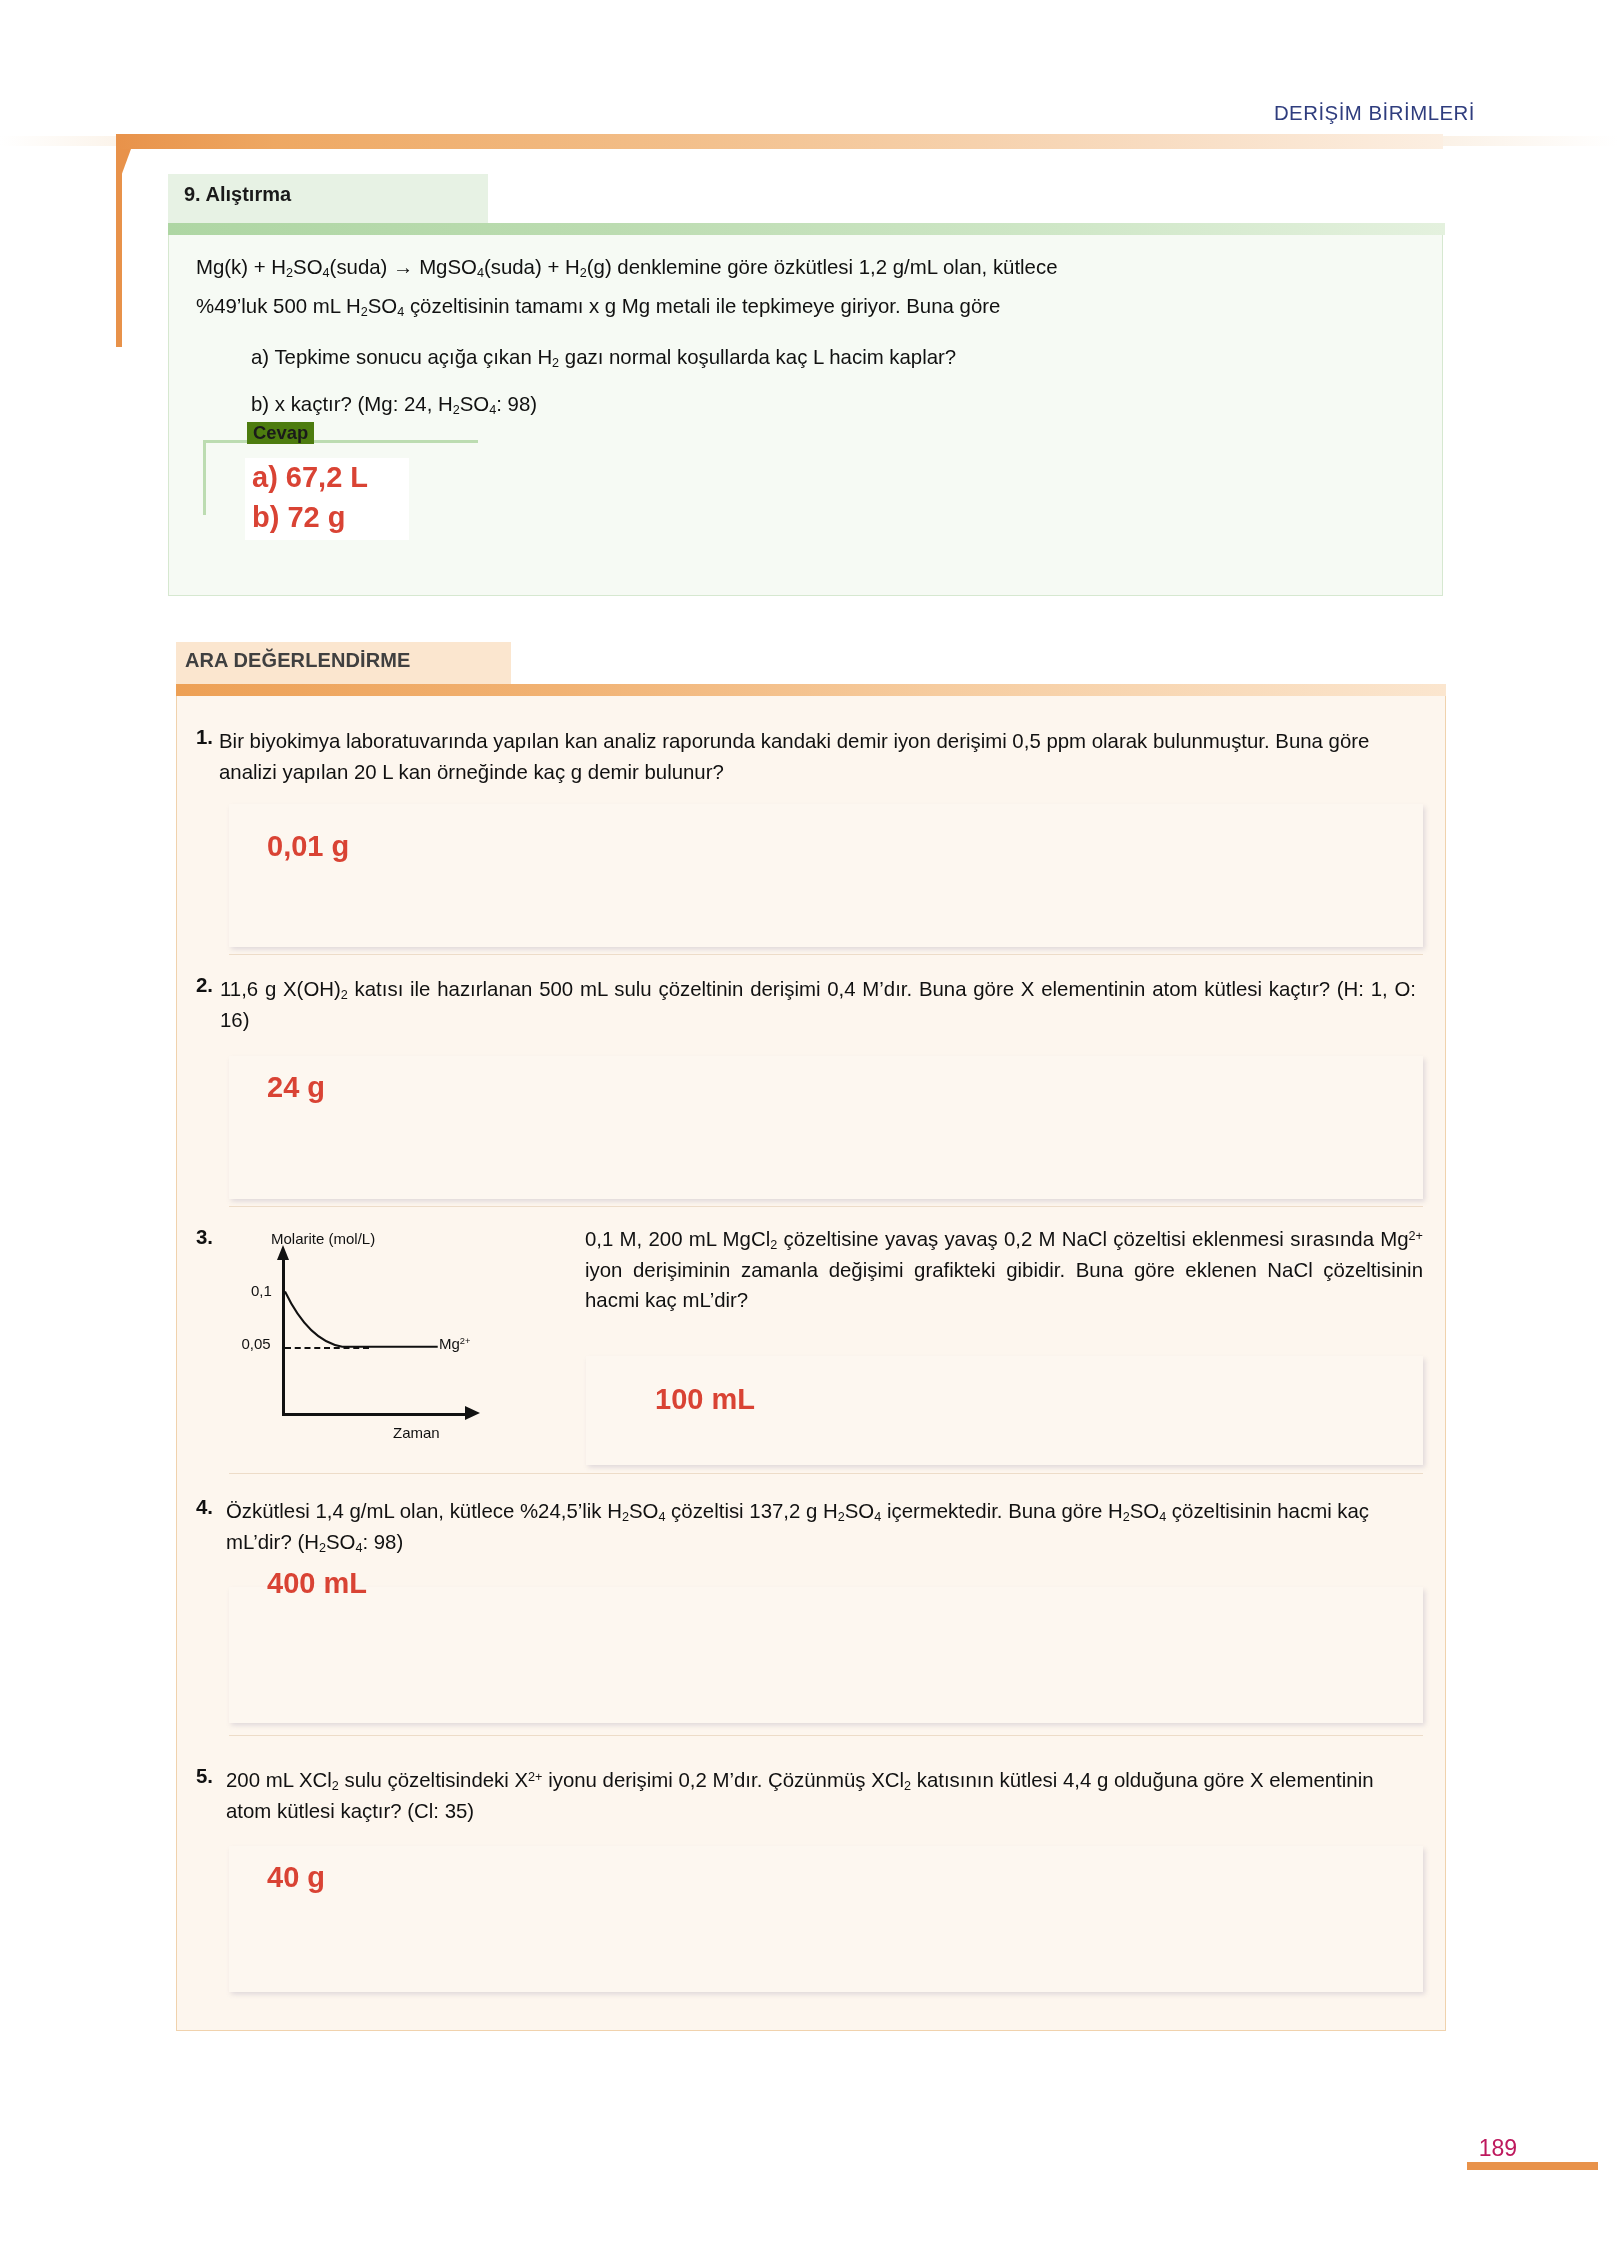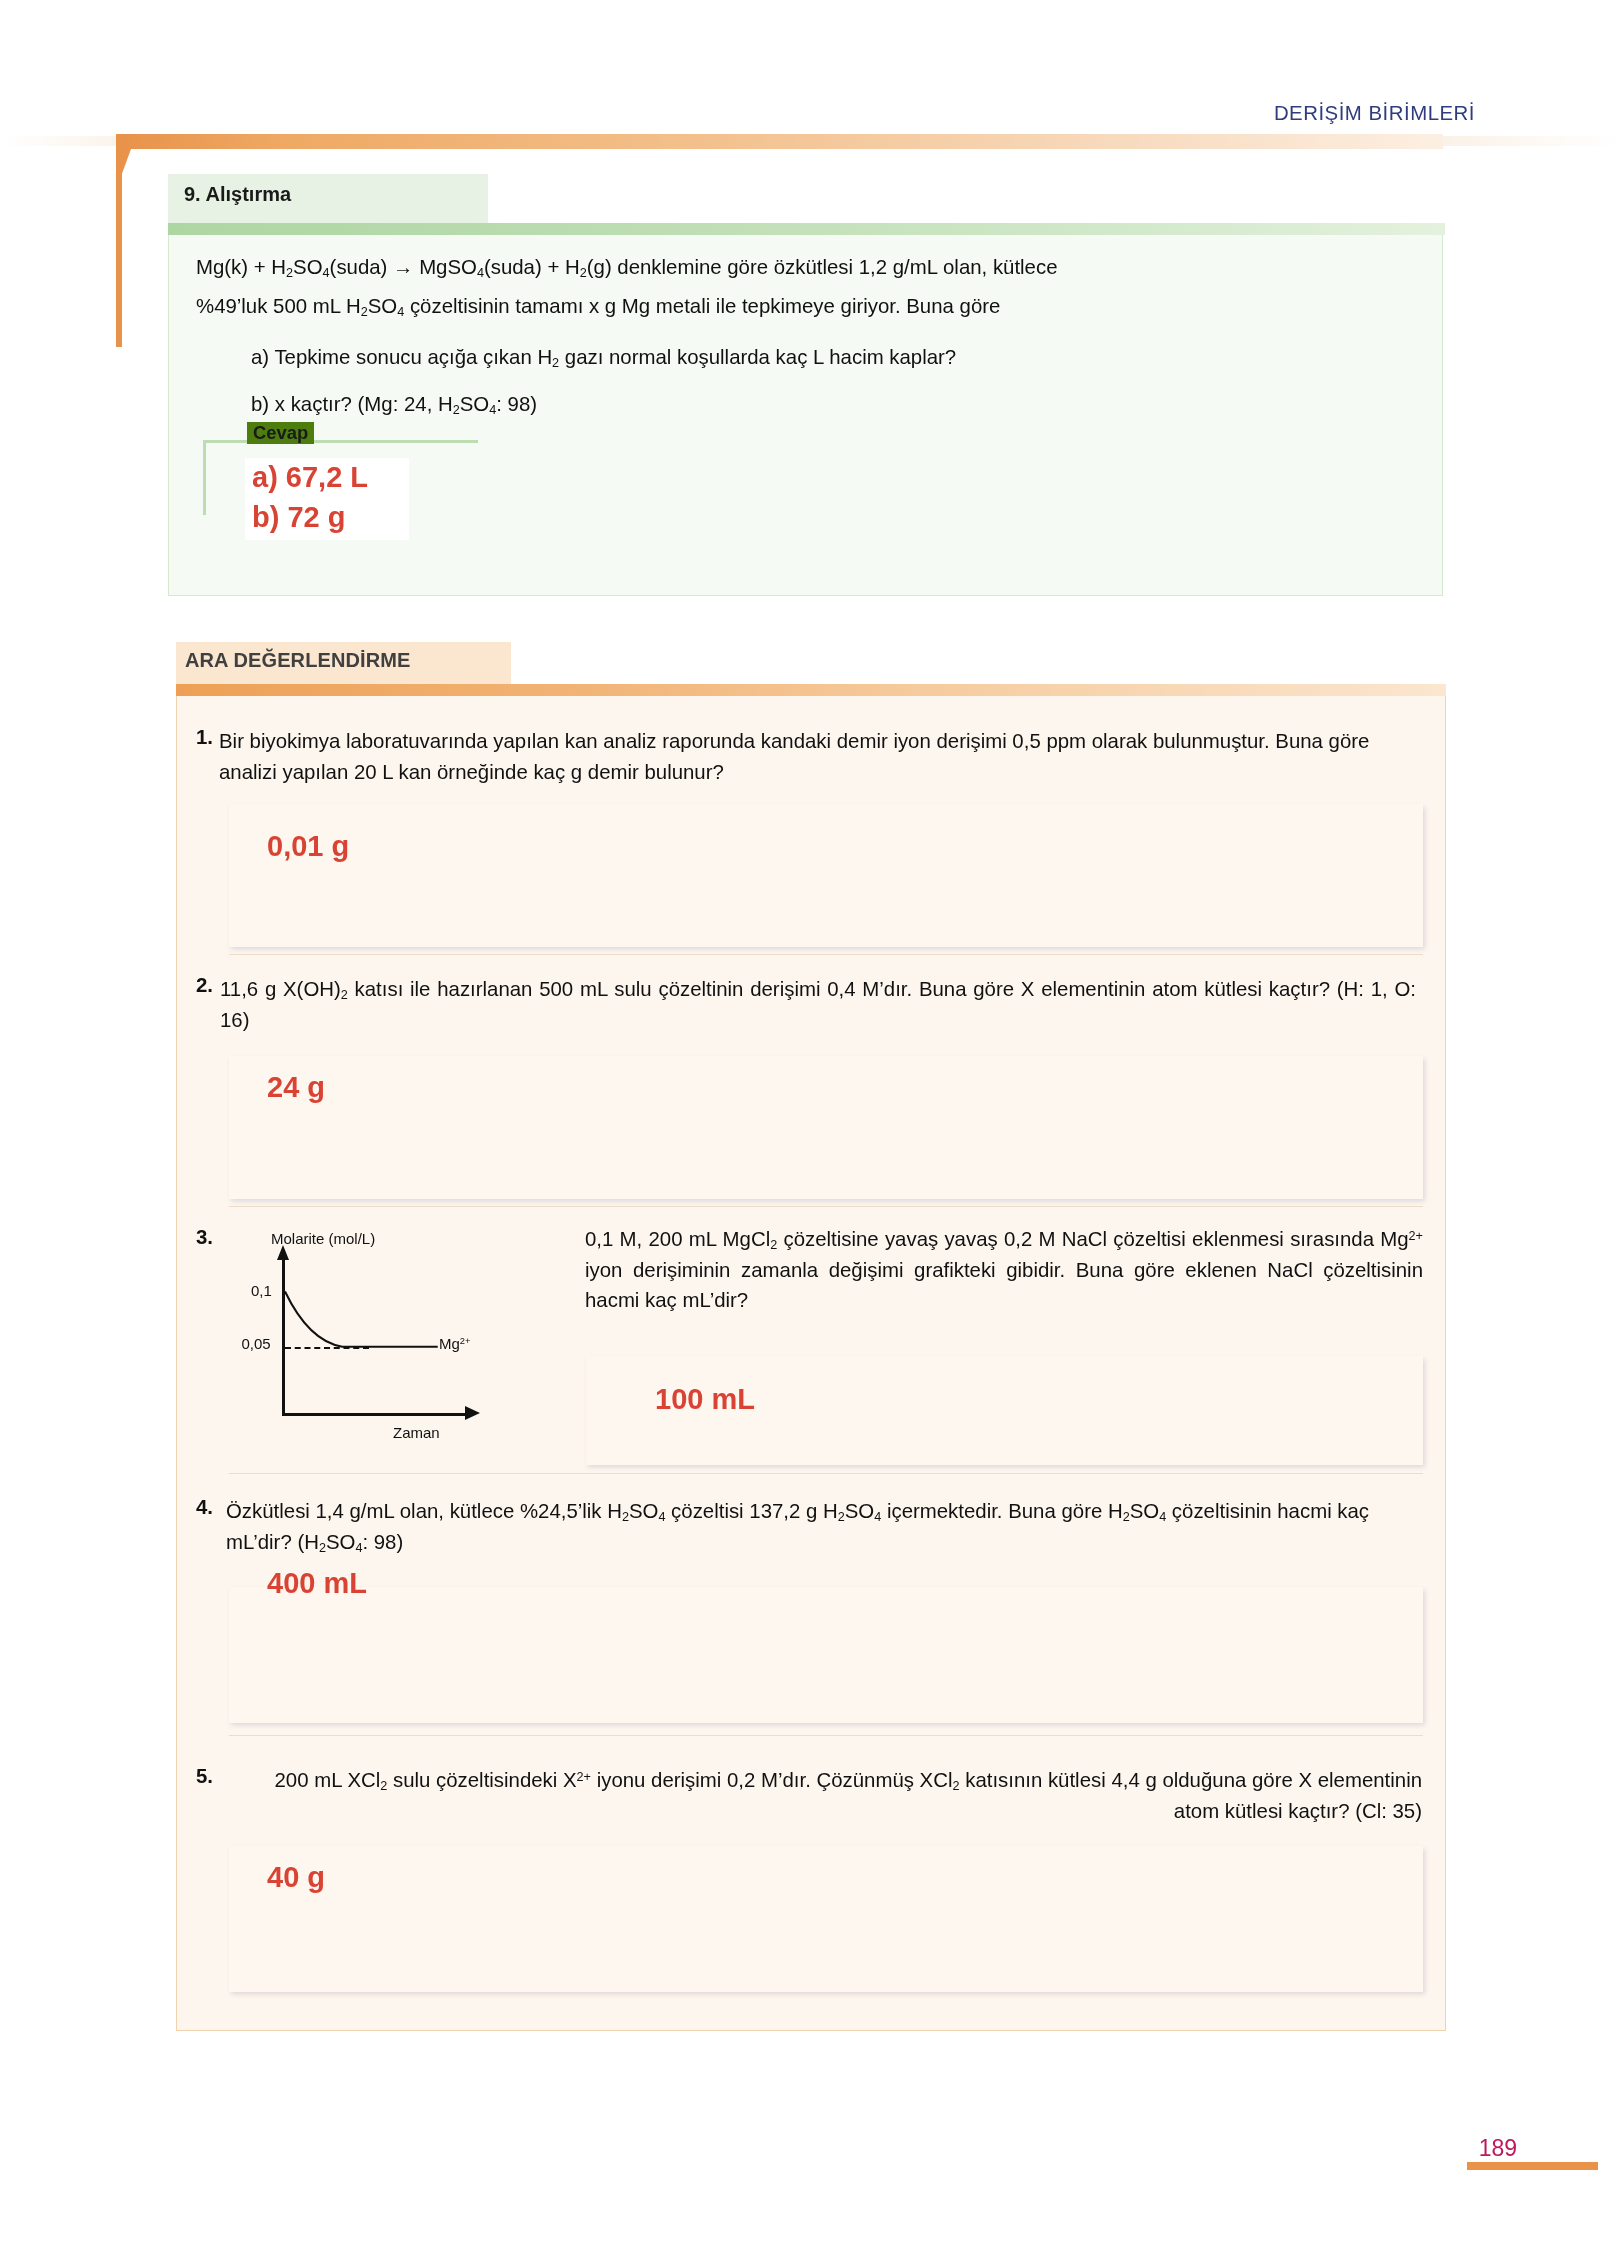--- a/index.html
+++ b/index.html
@@ -165,21 +165,21 @@
 
   
   #q4-num{ left:196px; top:1496px; }
   #q4-text{ left:226px; top:1496px; width:1196px; }
   #q4-box{ left:229px; top:1587px; width:1194px; height:136px; }
   #q4-ans{ left:267px; top:1567px; }
   #sep4{ left:229px; top:1735px; width:1194px; }
 
   
   #q5-num{ left:196px; top:1765px; }
-  #q5-text{ left:226px; top:1765px; width:1196px;text-align:right; }
+  #q5-text{ left:226px; top:1765px; width:1196px; }
   #q5-box{ left:229px; top:1846px; width:1194px; height:146px; }
   #q5-ans{ left:267px; top:1861px; }
 
   
   #page-num{
     position:absolute; right:101px; top:2135px;
     font-size:23px; color:#be185d;
   }
   #footer-bar{
     position:absolute; right:20.4px; top:2162px; width:131px; height:8.2px;

